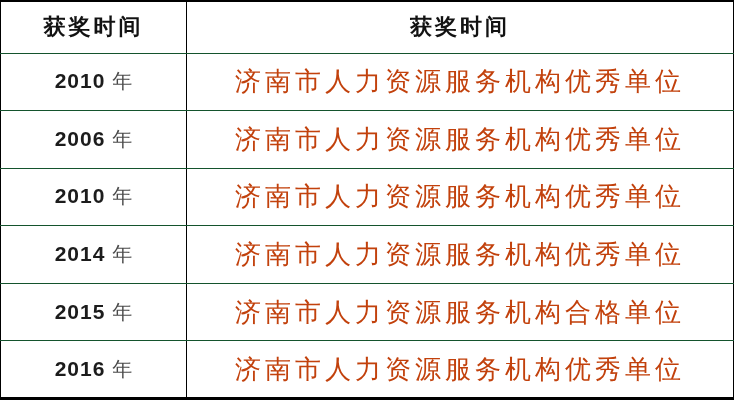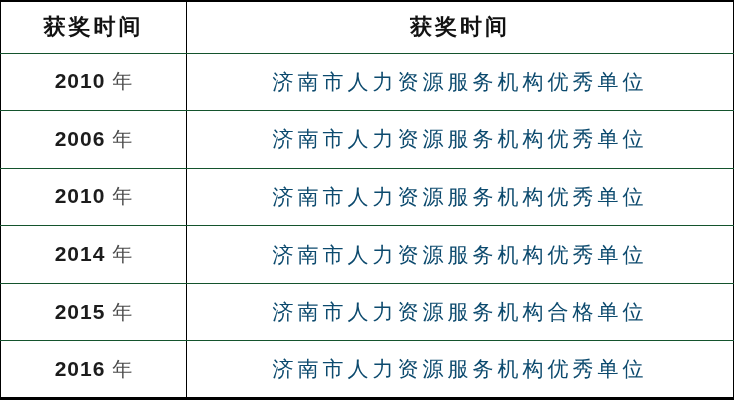--- a/index.html
+++ b/index.html
@@ -47,24 +47,24 @@
     height: 43px;
     margin-top: 32px;
   }
   thead th {
     font-size: 22px;
     font-weight: 700;
     letter-spacing: 3px;
     color: #121212;
   }
   td.award-cell {
-    font-size: 21px;
+    font-size: 26px;
     font-weight: 400;
     letter-spacing: 4px;
-    color: #0c4a6e;
+    color: #c2410c;
   }
   .year-num {
     font-size: 21px;
     font-weight: 700;
     letter-spacing: 1px;
     color: #1c1c1c;
   }
   .year-suffix {
     font-size: 20px;
     font-weight: 400;

